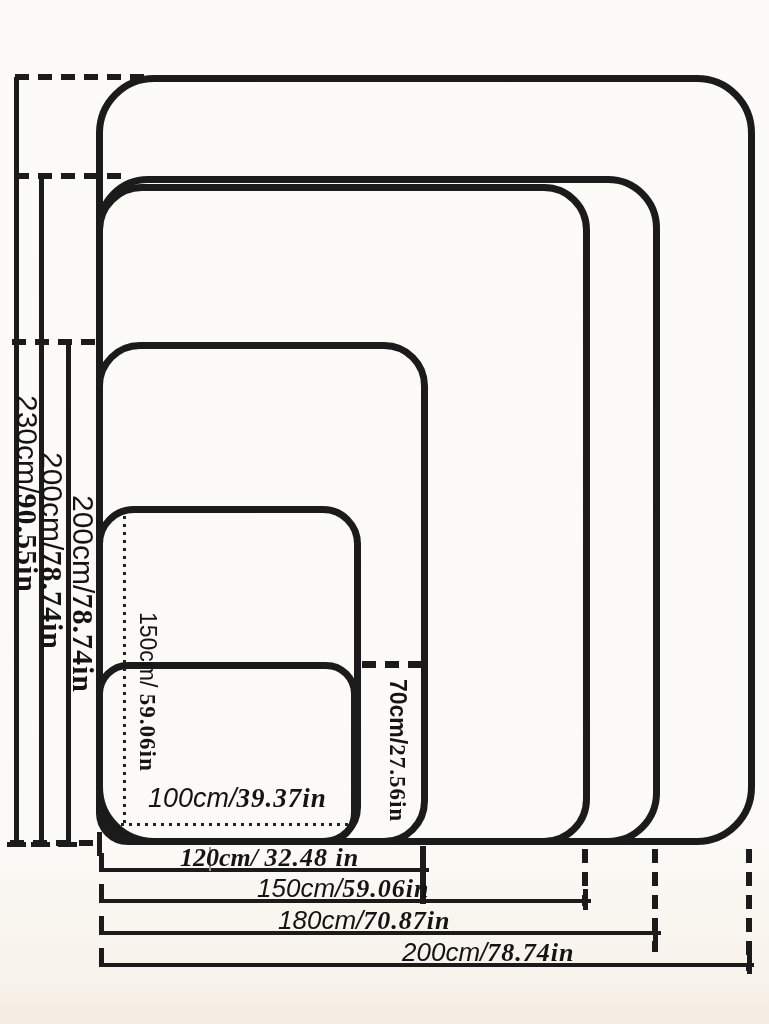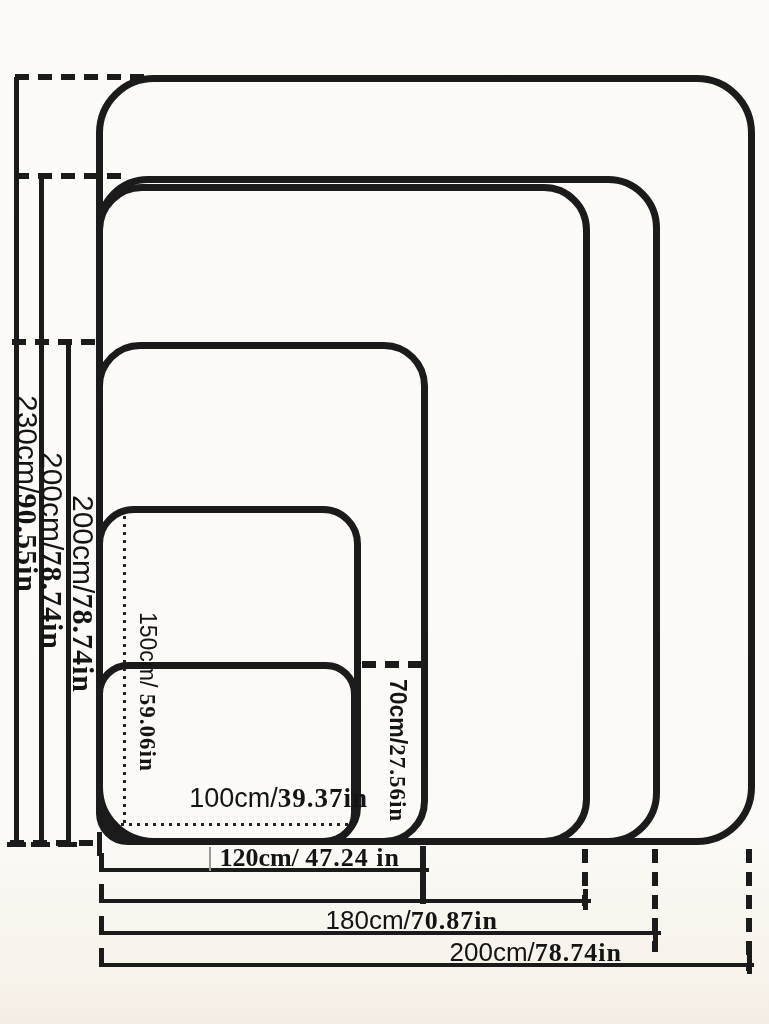--- a/index.html
+++ b/index.html
@@ -25,21 +25,21 @@
     background:repeating-linear-gradient(90deg,var(--line) 0 14px,transparent 14px 23px);}
   .dash-v{position:absolute;width:6px;
     background:repeating-linear-gradient(180deg,var(--line) 0 14px,transparent 14px 23px);}
   
   .dot-v{position:absolute;width:3px;
     background:repeating-linear-gradient(180deg,#222 0 3px,transparent 3px 8px);}
   .dot-h{position:absolute;height:3px;
     background:repeating-linear-gradient(90deg,#222 0 3px,transparent 3px 8px);}
   
   .label{position:absolute;color:var(--text);white-space:nowrap;line-height:1.08;}
-  .label.horiz{width:220px;text-align:right;}
+  .label.horiz{width:220px;text-align:left;font-style:italic;}
   .label.vert{transform:rotate(90deg);transform-origin:0 0;}
   .cm-sans{font-family:"Liberation Sans",sans-serif;font-weight:normal;}
   .cm-sans-b{font-family:"Liberation Sans",sans-serif;font-weight:bold;}
   .cm-serif-b{font-family:"Liberation Serif",serif;font-weight:bold;margin-top:28px;}
   .in-serif{font-family:"Liberation Serif",serif;font-weight:bold;letter-spacing:1px;}
   .artifact{position:absolute;background:#9a9a9a;}
 </style>
 </head>
 <body>
 
@@ -104,21 +104,24 @@
     <span class="cm-sans">150cm/ </span><span class="in-serif">59.06in</span>
   </div>
   <div class="label vert" style="left:410px;top:679px;font-size:23px;">
     <span class="cm-sans-b">70cm/</span><span class="in-serif">27.56in</span>
   </div>
 
   <div class="label horiz" style="left:148px;top:784px;font-size:27px;">
     <span class="cm-sans">100cm/</span><span class="in-serif">39.37in</span>
   </div>
   <div class="label horiz" style="left:180px;top:843px;font-size:26px;">
-    <span class="cm-serif-b">120cm/ </span><span class="in-serif">47.24 in</span>
+    <span class="cm-serif-b">120cm/ </span><span class="in-serif">32.48 in</span>
+  </div>
+  <div class="label horiz" style="left:257px;top:874px;font-size:26px;">
+    <span class="cm-sans">150cm/</span><span class="in-serif">59.06in</span>
   </div>
   <div class="label horiz" style="left:278px;top:906px;font-size:26px;">
     <span class="cm-sans">180cm/</span><span class="in-serif">70.87in</span>
   </div>
   <div class="label horiz" style="left:402px;top:938px;font-size:26px;">
     <span class="cm-sans">200cm/</span><span class="in-serif">78.74in</span>
   </div>
 
 </div>
 

